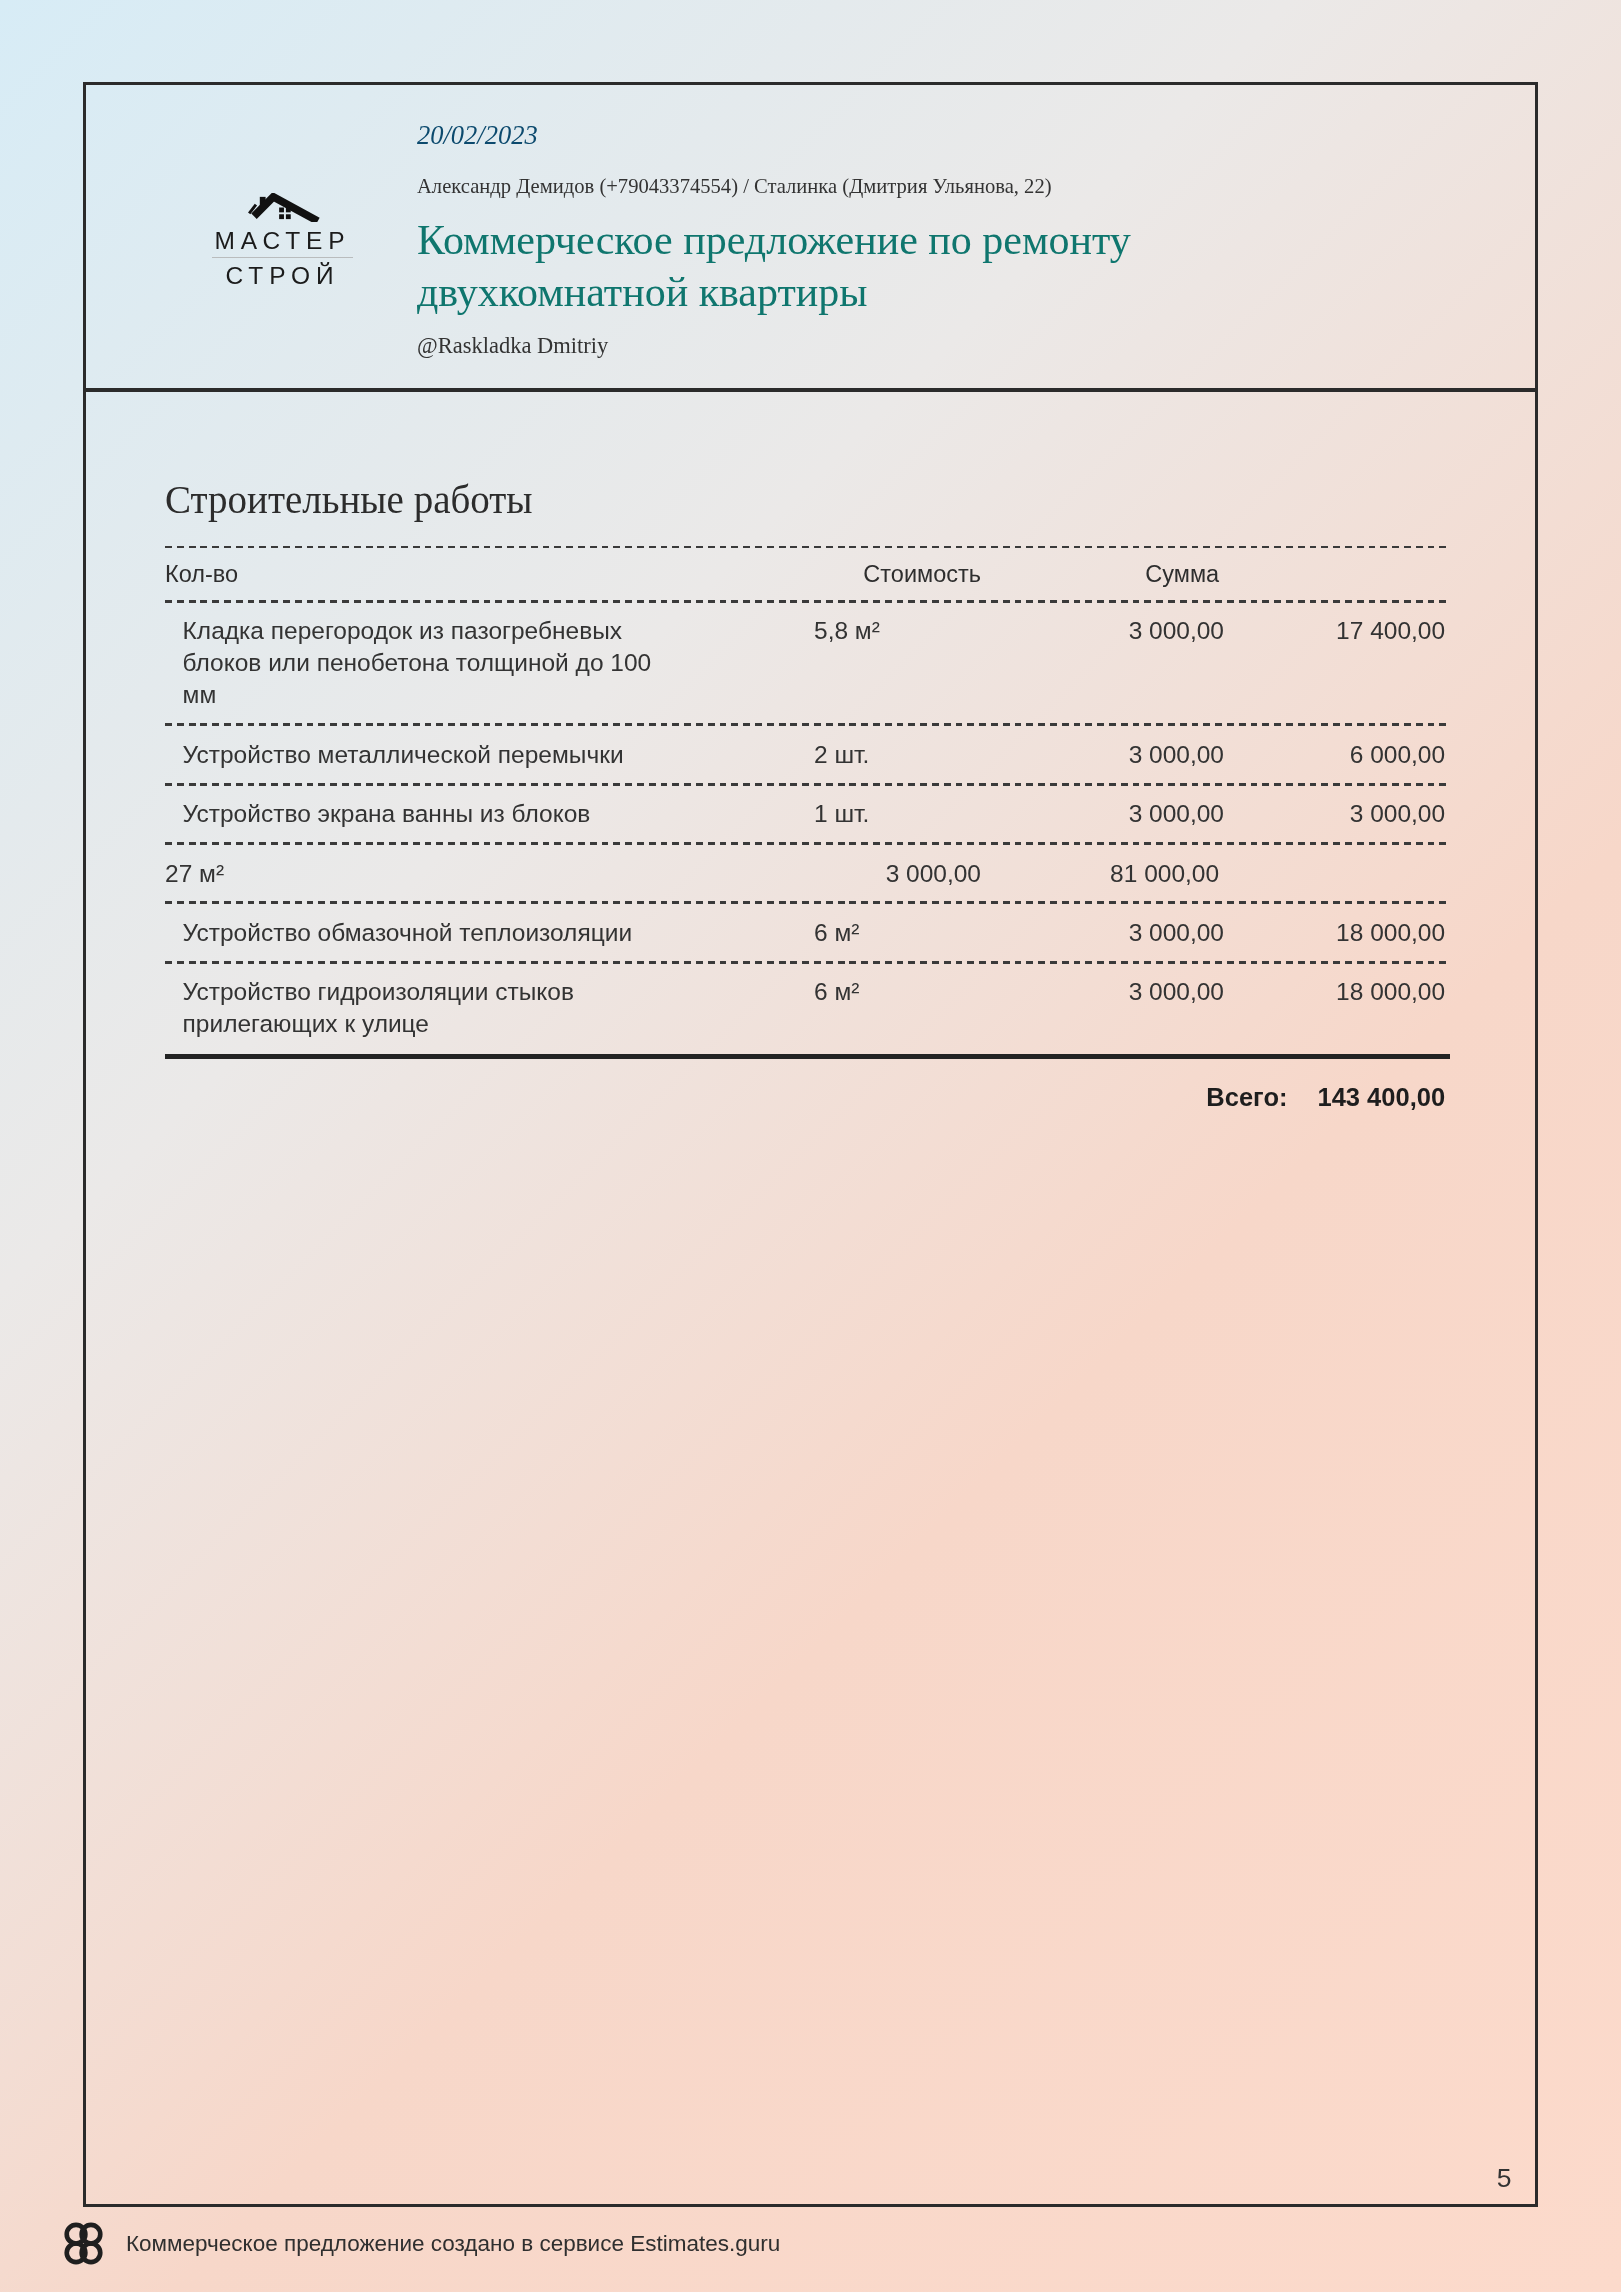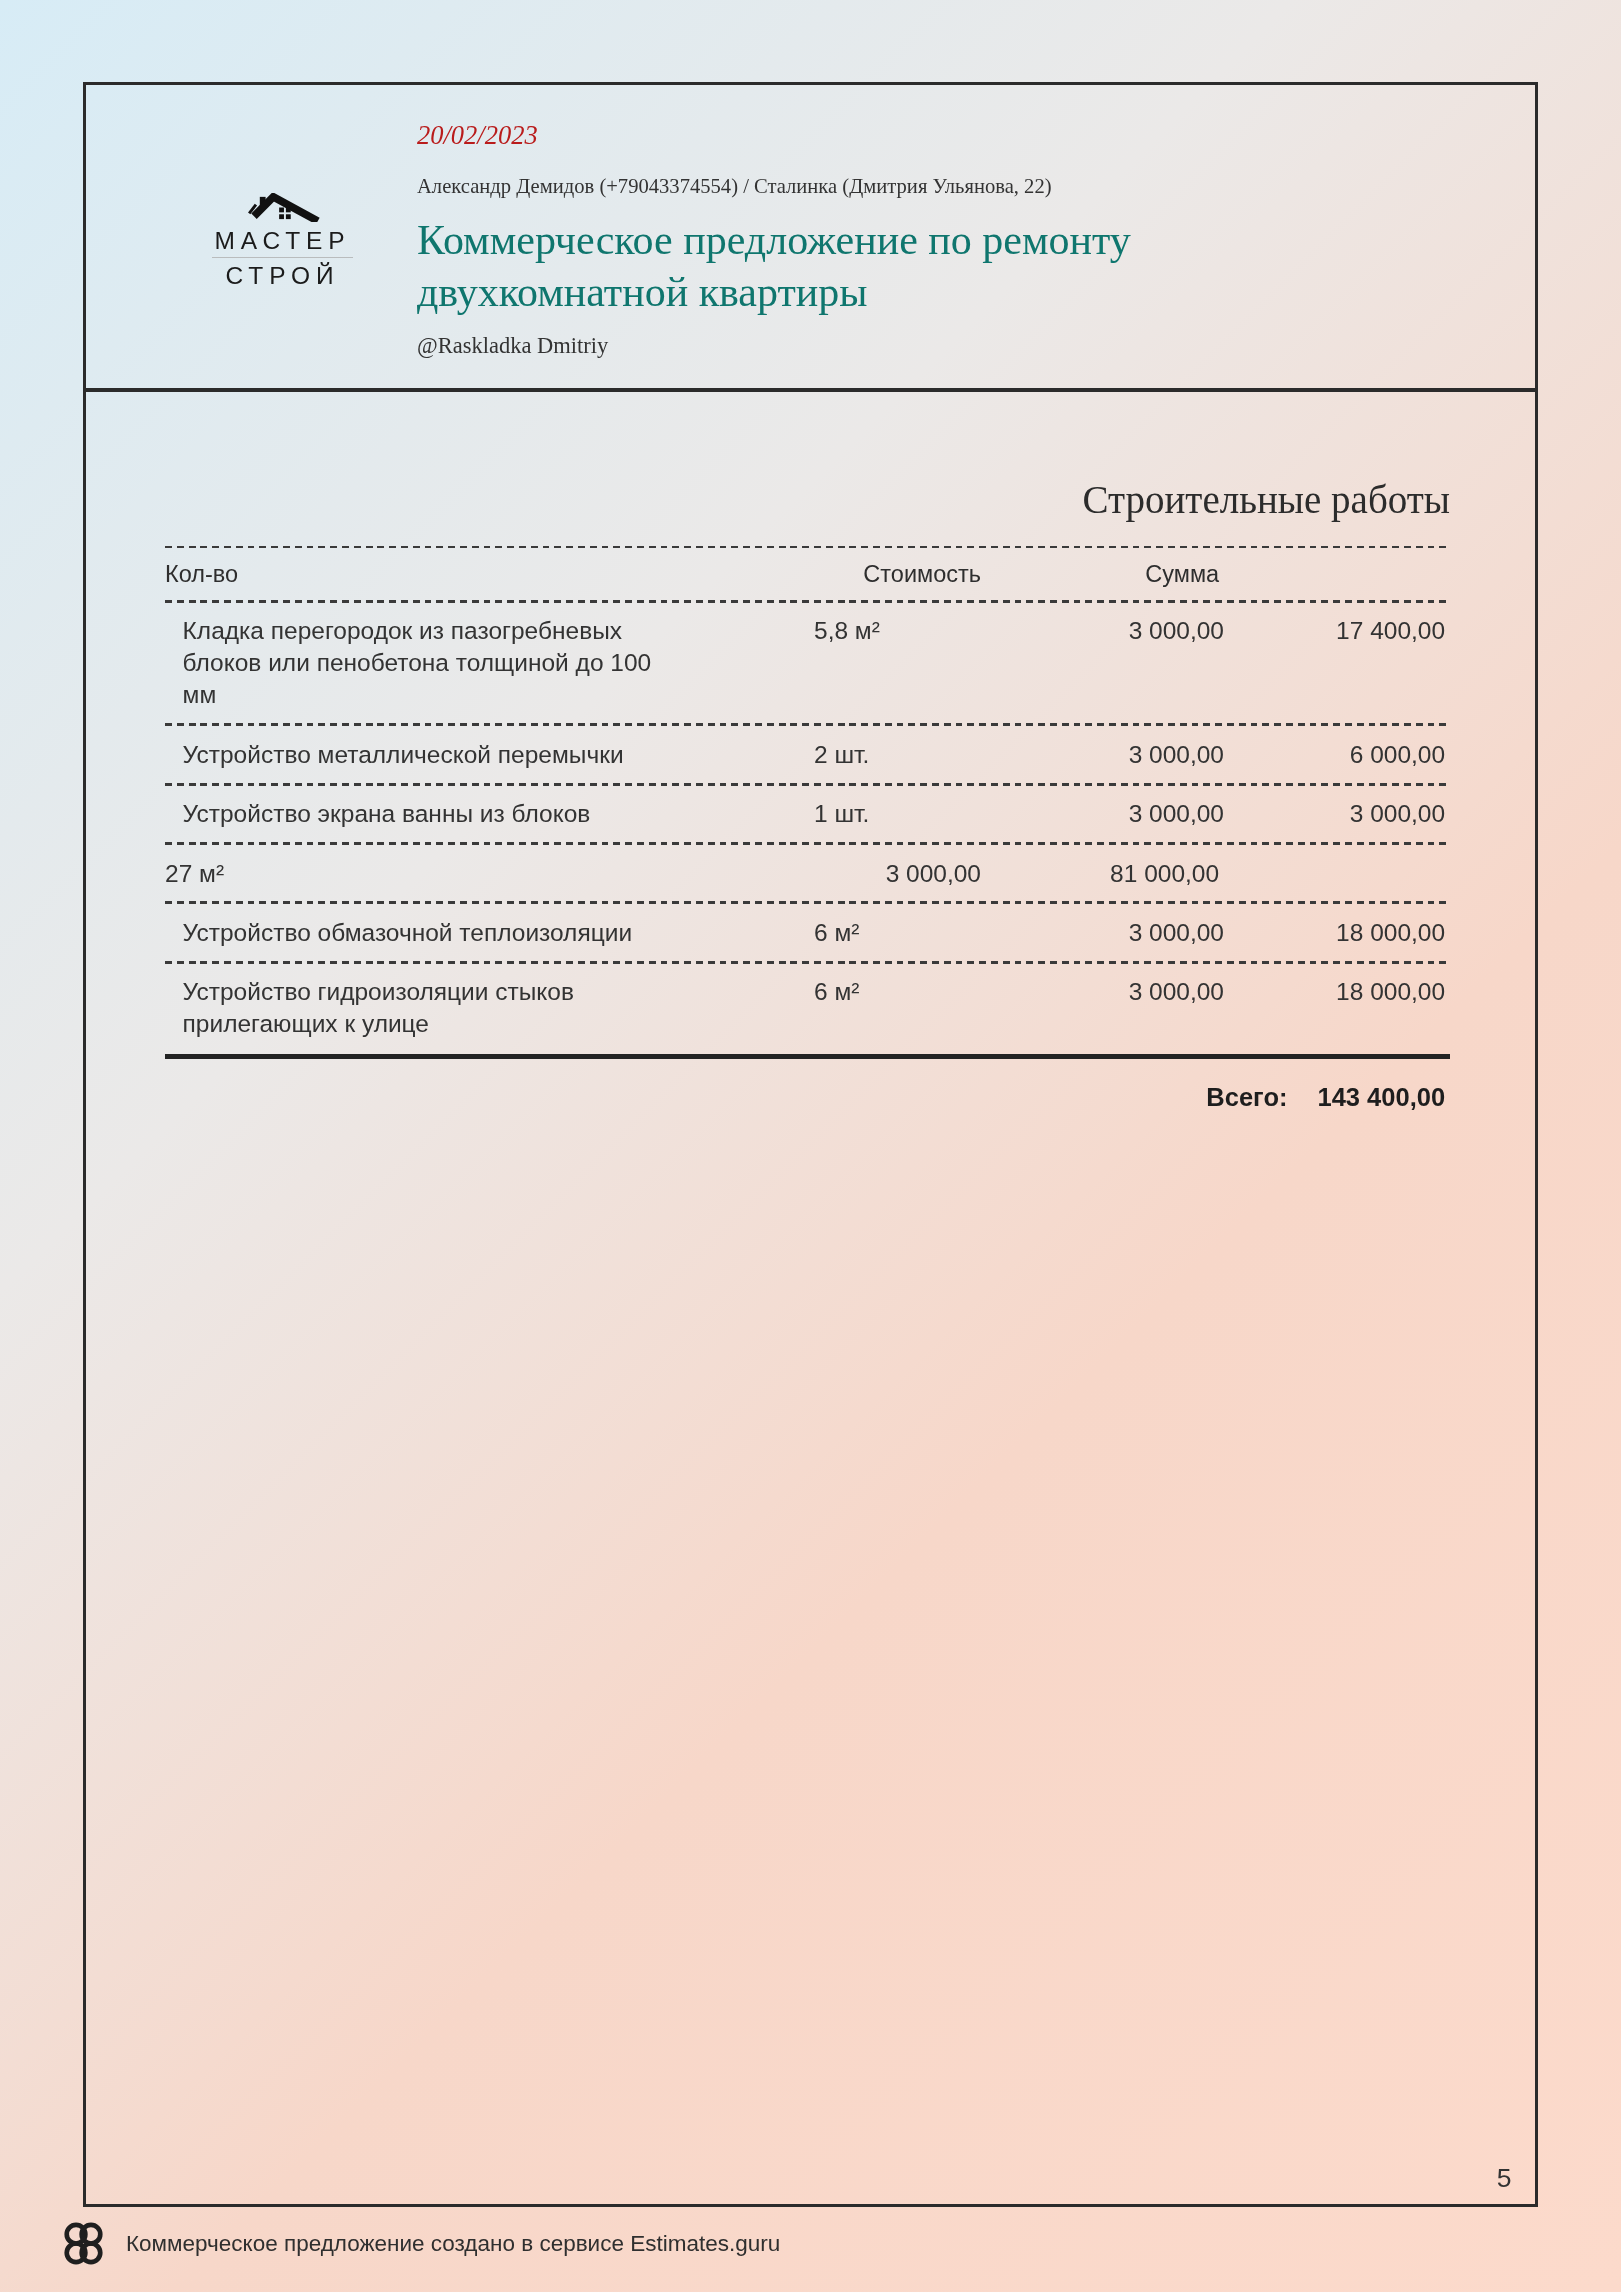--- a/index.html
+++ b/index.html
@@ -11,28 +11,28 @@
   .frame{
     position:absolute;left:83px;top:82px;width:1455px;height:2125px;
     border:3.9px solid #2b2b2b;box-sizing:border-box;
   }
   
   .logo{position:absolute;left:116px;top:108px;width:161px;text-align:center;color:#1b1b1b;}
   .logo-icon{display:block;margin:0 auto 3.9px auto;}
   .logo-line{font-size:24.5px;letter-spacing:5.9px;line-height:29px;}
   .logo-sep{height:1px;background:#b9bcbd;margin:2px 9.8px 2.9px 9.8px;}
   .hdr{position:absolute;left:331px;top:35px;}
-  .date{font-family:"Liberation Serif",serif;font-style:italic;font-size:26.5px;color:#b91c1c;}
+  .date{font-family:"Liberation Serif",serif;font-style:italic;font-size:26.5px;color:#0c4a6e;}
   .contact{font-family:"Liberation Serif",serif;font-size:20.6px;margin-top:23.5px;color:#333;}
   .title{font-family:"Liberation Serif",serif;font-size:42px;line-height:52px;margin-top:16.7px;max-width:902px;color:#0f766e;}
   .handle{font-family:"Liberation Serif",serif;font-size:22.5px;margin-top:14.7px;color:#333;}
   .hdr-divider{position:absolute;left:0;right:0;top:303px;height:3.9px;background:#2b2b2b;}
   
   .main{position:absolute;left:79px;top:392px;width:1285px;}
-  .section-heading{font-family:"Liberation Serif",serif;font-size:39px;font-weight:400;margin:0 0 23.5px 0;color:#2c2c2c;text-align:right;}
+  .section-heading{font-family:"Liberation Serif",serif;font-size:39px;font-weight:400;margin:0 0 23.5px 0;color:#2c2c2c;}
   .dots{height:2.9px;background-image:repeating-linear-gradient(90deg,#3a3a3a 0 6.9px,transparent 6.9px 11.8px);}
   .thead,.trow{display:grid;grid-template-columns:649px 167px 243px 226px;padding:12.7px 0 11.8px 0;}
   .thead .cell{font-size:23.5px;color:#2e2e2e;}
   .trow .cell{font-size:24.5px;line-height:32px;color:#333;}
   .c-name{padding-left:17.6px;padding-right:39px;white-space:pre-line;}
   .c-price,.c-sum{text-align:right;}
   .c-sum{padding-right:4.9px;text-align:right;}
   .total-line{height:4.9px;background:#232323;margin-top:2px;}
   .total{display:flex;justify-content:flex-end;align-items:baseline;gap:30px;
          padding:23.5px 4.9px 0 0;font-weight:700;font-size:25.5px;color:#1e1e1e;}

